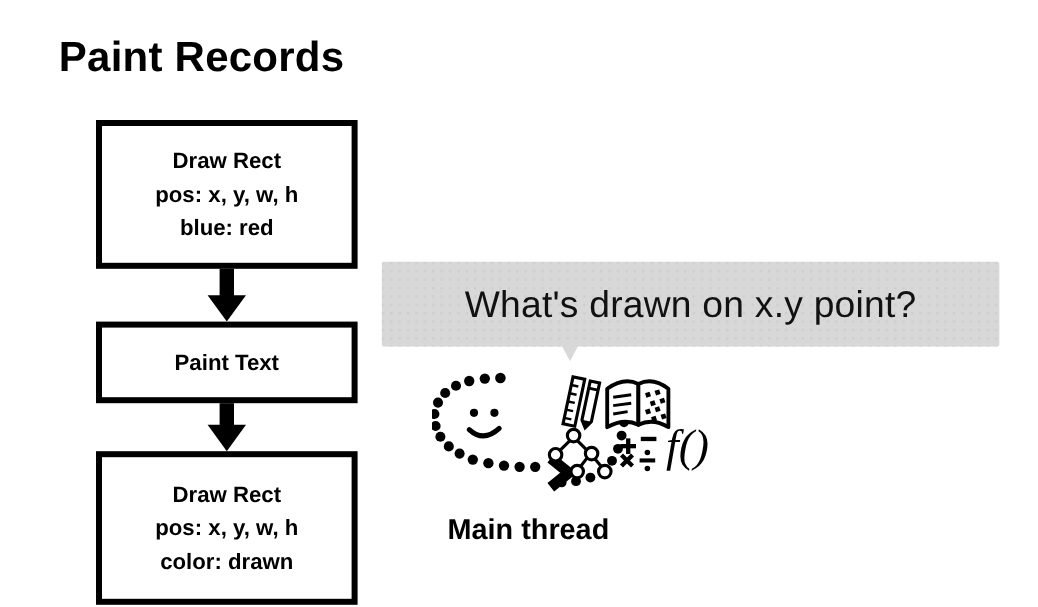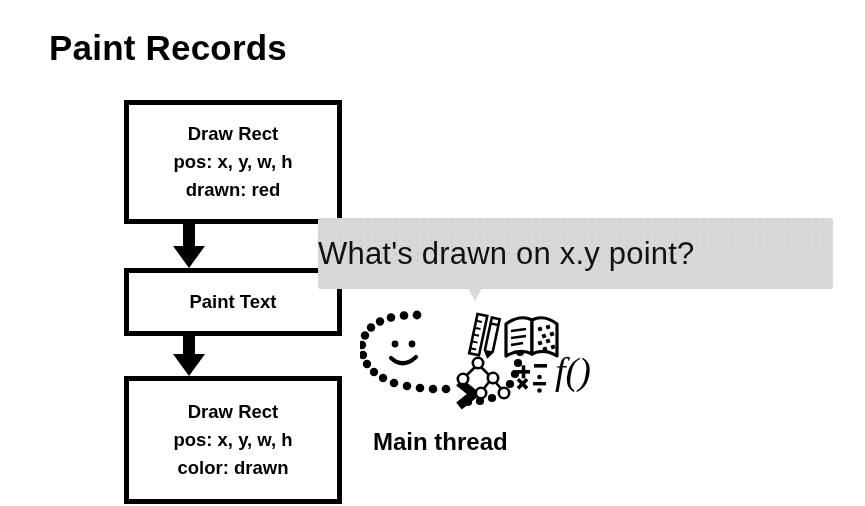--- a/index.html
+++ b/index.html
@@ -42,21 +42,20 @@
   .record-box {
     position: absolute;
     box-sizing: border-box;
     border: 5px solid #000;
     background: #ffffff;
     display: flex;
     flex-direction: column;
     align-items: center;
     justify-content: center;
     text-align: center;
-    margin-left: 44px;
   }
   .record-line {
     font-size: 18.5px;
     font-weight: bold;
     line-height: 28px;
     white-space: nowrap;
     color: #000;
   }
 
   #box-1 { left: 80px;  top: 82px;  width: 218px; height: 124px; }
@@ -99,20 +98,21 @@
     top: 200px;
     width: 515px;
     height: 71px;
     background-color: #d8d8d8;
     background-image:
       radial-gradient(circle at 1px 1px, #cfcfcf 1px, transparent 1.2px);
     background-size: 7px 7px;
     border-radius: 3px;
     display: flex;
     align-items: center;
+    justify-content: center;
   }
   #speech-bubble .bubble-text {
     font-size: 31px;
     line-height: 36px;
     white-space: nowrap;
     color: #111;
     letter-spacing: 0.2px;
   }
   #bubble-tail {
     position: absolute;
@@ -151,21 +151,21 @@
 </head>
 <body>
 
 <div id="slide">
 
   <div class="title">Paint Records</div>
 
   <div class="record-box" id="box-1">
     <div class="record-line">Draw Rect</div>
     <div class="record-line">pos: x, y, w, h</div>
-    <div class="record-line">drawn: red</div>
+    <div class="record-line">blue: red</div>
   </div>
 
   <div class="flow-arrow" id="arrow-1">
     <div class="stem"></div>
     <div class="head"></div>
   </div>
 
   <div class="record-box" id="box-2">
     <div class="record-line">Paint Text</div>
   </div>

